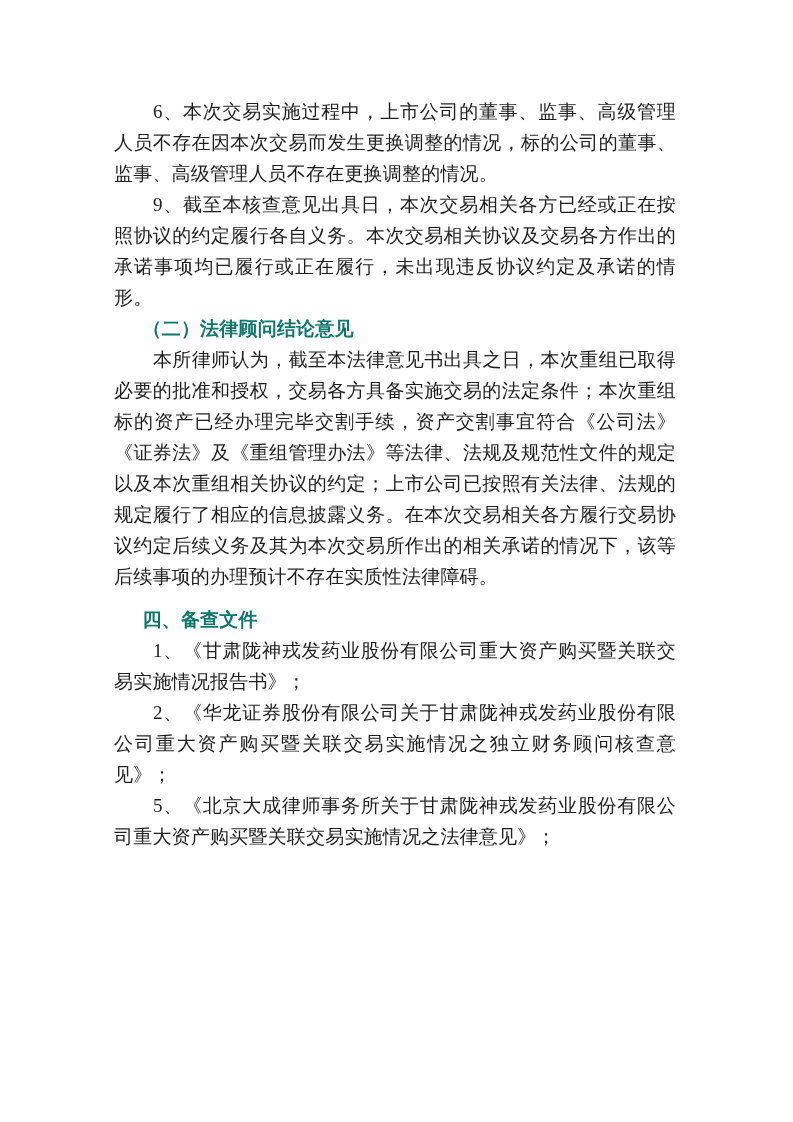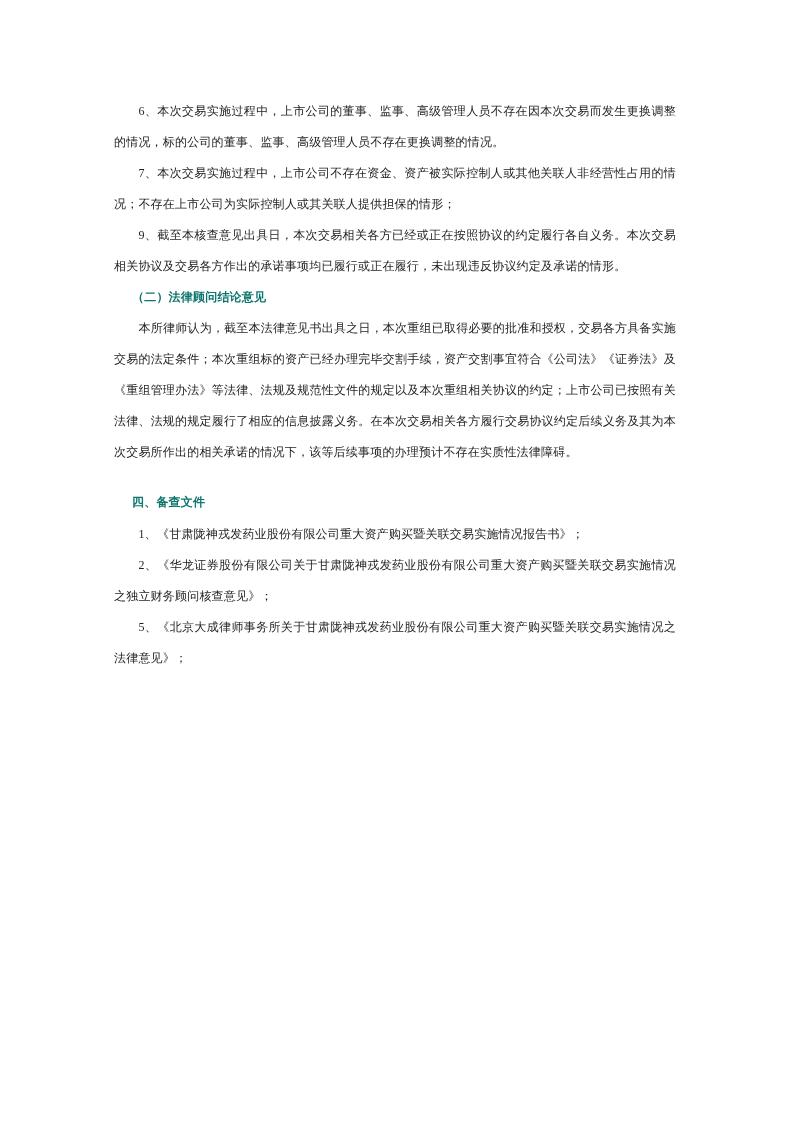--- a/index.html
+++ b/index.html
@@ -14,49 +14,47 @@
     margin: 0 auto;
     background: #ffffff;
     overflow: hidden;
     font-family: "Liberation Serif", "DejaVu Serif", serif;
   }
   .doc {
     position: absolute;
     left: 114px;
     top: 96px;
     width: 562px;
-    font-size: 12px;
+    font-size: 19px;
     line-height: 31px;
     color: #1e1e1e;
     text-align: justify;
     text-justify: inter-ideograph;
     letter-spacing: 0.2px;
   }
   .doc p {
     margin: 0;
     padding: 0;
     text-indent: 2.05em;
   }
   .doc p.heading {
     font-weight: bold;
     text-indent: 1.5em;
     color: #0f766e;
   }
   .doc p.gap-before {
-    margin-top: 20px;
-    font-family: Liberation Mono, monospace;
+    margin-top: 12px;
   }
 </style>
 </head>
 <body>
 
 <div class="page">
   <div class="doc">
     <p>6、本次交易实施过程中，上市公司的董事、监事、高级管理人员不存在因本次交易而发生更换调整的情况，标的公司的董事、监事、高级管理人员不存在更换调整的情况。</p>
-    <p>7、本次交易实施过程中，上市公司不存在资金、资产被实际控制人或其他关联人非经营性占用的情况；不存在上市公司为实际控制人或其关联人提供担保的情形；</p>
     <p>9、截至本核查意见出具日，本次交易相关各方已经或正在按照协议的约定履行各自义务。本次交易相关协议及交易各方作出的承诺事项均已履行或正在履行，未出现违反协议约定及承诺的情形。</p>
     <p class="heading">（二）法律顾问结论意见</p>
     <p>本所律师认为，截至本法律意见书出具之日，本次重组已取得必要的批准和授权，交易各方具备实施交易的法定条件；本次重组标的资产已经办理完毕交割手续，资产交割事宜符合《公司法》《证券法》及《重组管理办法》等法律、法规及规范性文件的规定以及本次重组相关协议的约定；上市公司已按照有关法律、法规的规定履行了相应的信息披露义务。在本次交易相关各方履行交易协议约定后续义务及其为本次交易所作出的相关承诺的情况下，该等后续事项的办理预计不存在实质性法律障碍。</p>
     <p class="heading gap-before">四、备查文件</p>
     <p>1、《甘肃陇神戎发药业股份有限公司重大资产购买暨关联交易实施情况报告书》；</p>
     <p>2、《华龙证券股份有限公司关于甘肃陇神戎发药业股份有限公司重大资产购买暨关联交易实施情况之独立财务顾问核查意见》；</p>
     <p>5、《北京大成律师事务所关于甘肃陇神戎发药业股份有限公司重大资产购买暨关联交易实施情况之法律意见》；</p>
   </div>
 </div>
 

